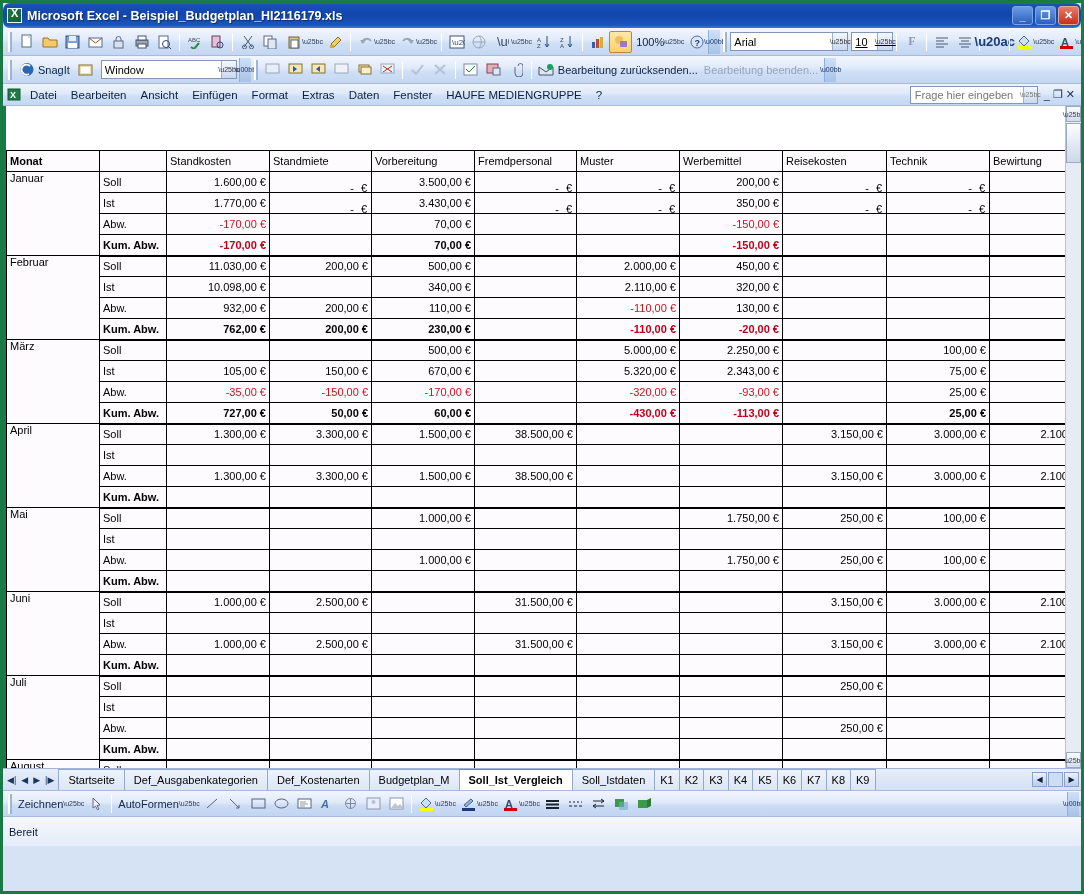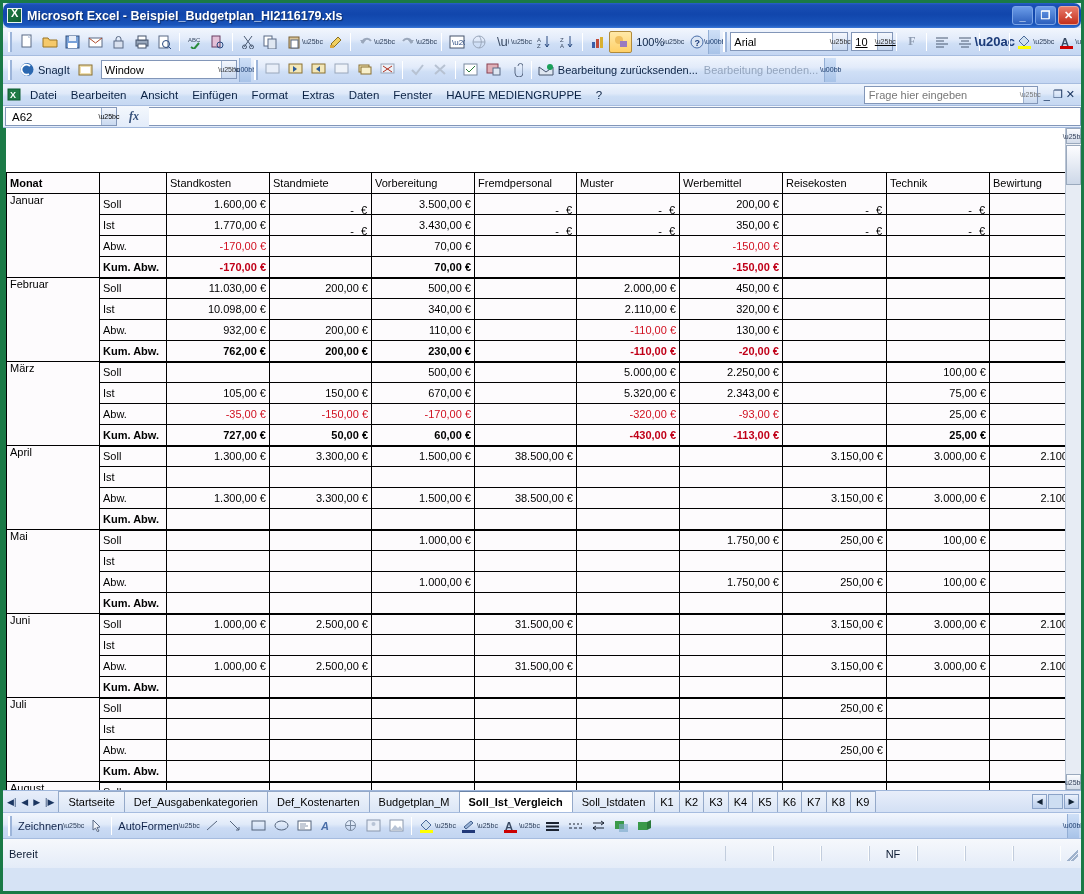--- a/index.html
+++ b/index.html
@@ -98,21 +98,21 @@
   
   .menubar {
     background: linear-gradient(180deg,#eef4fc 0%,#dfe9f9 45%,#cddef5 60%,#c6d8f2 100%);
     border-bottom: 1px solid #a6bcdf;
     display: flex; align-items: center; height: 22px; padding: 0 2px;
   }
   .menubar .m {
     font-size: 11.5px; color: #0b2244; padding: 2px 7px; white-space: nowrap;
   }
   .askbox {
-    margin-left: auto; height: 18px; width: 174px; background: #fff;
+    margin-left: auto; height: 18px; width: 128px; background: #fff;
     border: 1px solid #8296b8; display: flex; align-items: center;
     font-size: 11px; color: #777; padding-left: 4px; justify-content: space-between;
   }
   .miniwin { display:flex; align-items:center; gap:3px; padding:0 4px 0 6px; }
   .miniwin span { font-size:11px; color:#1a3560; }
 
   
   .formulabar {
     height: 22px; display: flex; align-items: center;
     background: linear-gradient(180deg,#f4f8fd,#e3ecfa);
@@ -579,28 +579,20 @@
       <span>Frage hier eingeben</span>
       <span class="arrow" style="width:14px;height:16px;background:linear-gradient(180deg,#f4f7fd,#c9d9f0);border-left:1px solid #9db0cc;display:flex;align-items:center;justify-content:center;font-size:7px;">\u25bc</span>
     </div>
     <div class="miniwin">
       <span>_</span>
       <span>❐</span>
       <span>✕</span>
     </div>
   </div>
 
-  <div class="formulabar">
-    <div class="namebox">
-      <span>A62</span>
-      <span class="arrow" style="width:15px;height:17px;background:linear-gradient(180deg,#f4f7fd,#c9d9f0);border-left:1px solid #9db0cc;display:flex;align-items:center;justify-content:center;font-size:7px;">\u25bc</span>
-    </div>
-    <span class="fx">fx</span>
-    <div class="fbar-input"></div>
-  </div>
 
   <div class="sheetwrap">
     <div class="sheet">
       <table class="grid">
         <colgroup>
           <col style="width:93px">
             <col style="width:67px">
             <col style="width:103px">
           <col style="width:102px">
             <col style="width:103px">
@@ -1164,25 +1156,15 @@
         <svg width="15" height="13">
           <rect x="1" y="3" width="9" height="8" fill="#3a9a4a"></rect>
           <path d="M10 3l4-2v8l-4 2z" fill="#2a7a3a"></path>
         </svg>
       </div>
     <div class="tb-overflow">\u00bb</div>
   </div>
 
   <div class="statusbar">
     <span class="ready">Bereit</span>
-    <div class="sb-cells">
-      <div class="sb-cell"></div>
-      <div class="sb-cell"></div>
-      <div class="sb-cell"></div>
-      <div class="sb-cell">NF</div>
-      <div class="sb-cell"></div>
-      <div class="sb-cell"></div>
-      <div class="sb-cell"></div>
-      <div class="sb-grip"></div>
-    </div>
   </div>
 
 </div>
 
 </body></html>

